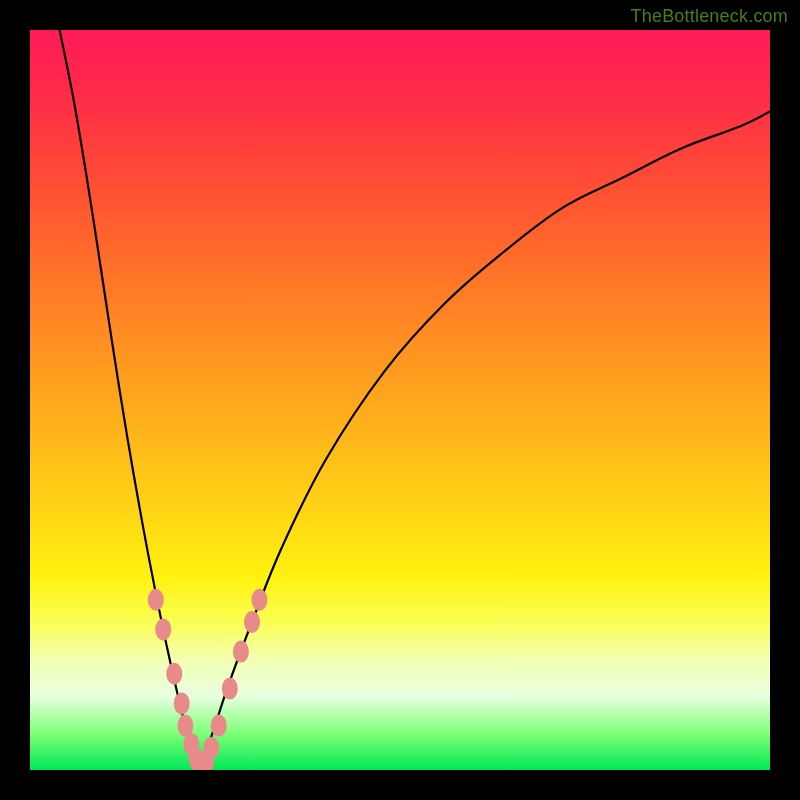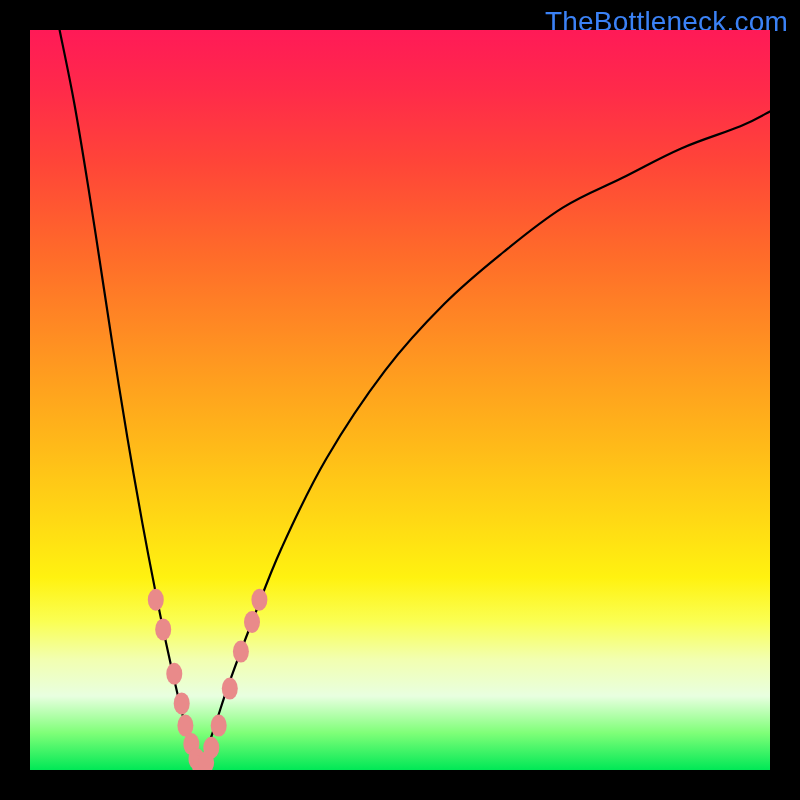--- a/index.html
+++ b/index.html
@@ -37,23 +37,23 @@
       #f2ffb0 85%,
       #e8ffe0 90%,
       #7fff78 95%,
       #00e856 100%
     );
   }
   .watermark {
     position: absolute;
     top: 6px;
     right: 12px;
-    font-size: 28px;
+    font-size: 18px;
     font-weight: 500;
-    color: #3b82f6;
+    color: #4d7c0f;
     letter-spacing: 0.2px;
   }
   svg.curves {
     position: absolute;
     left: 0;
     top: 0;
     width: 740px;
     height: 740px;
   }
   .curve {

